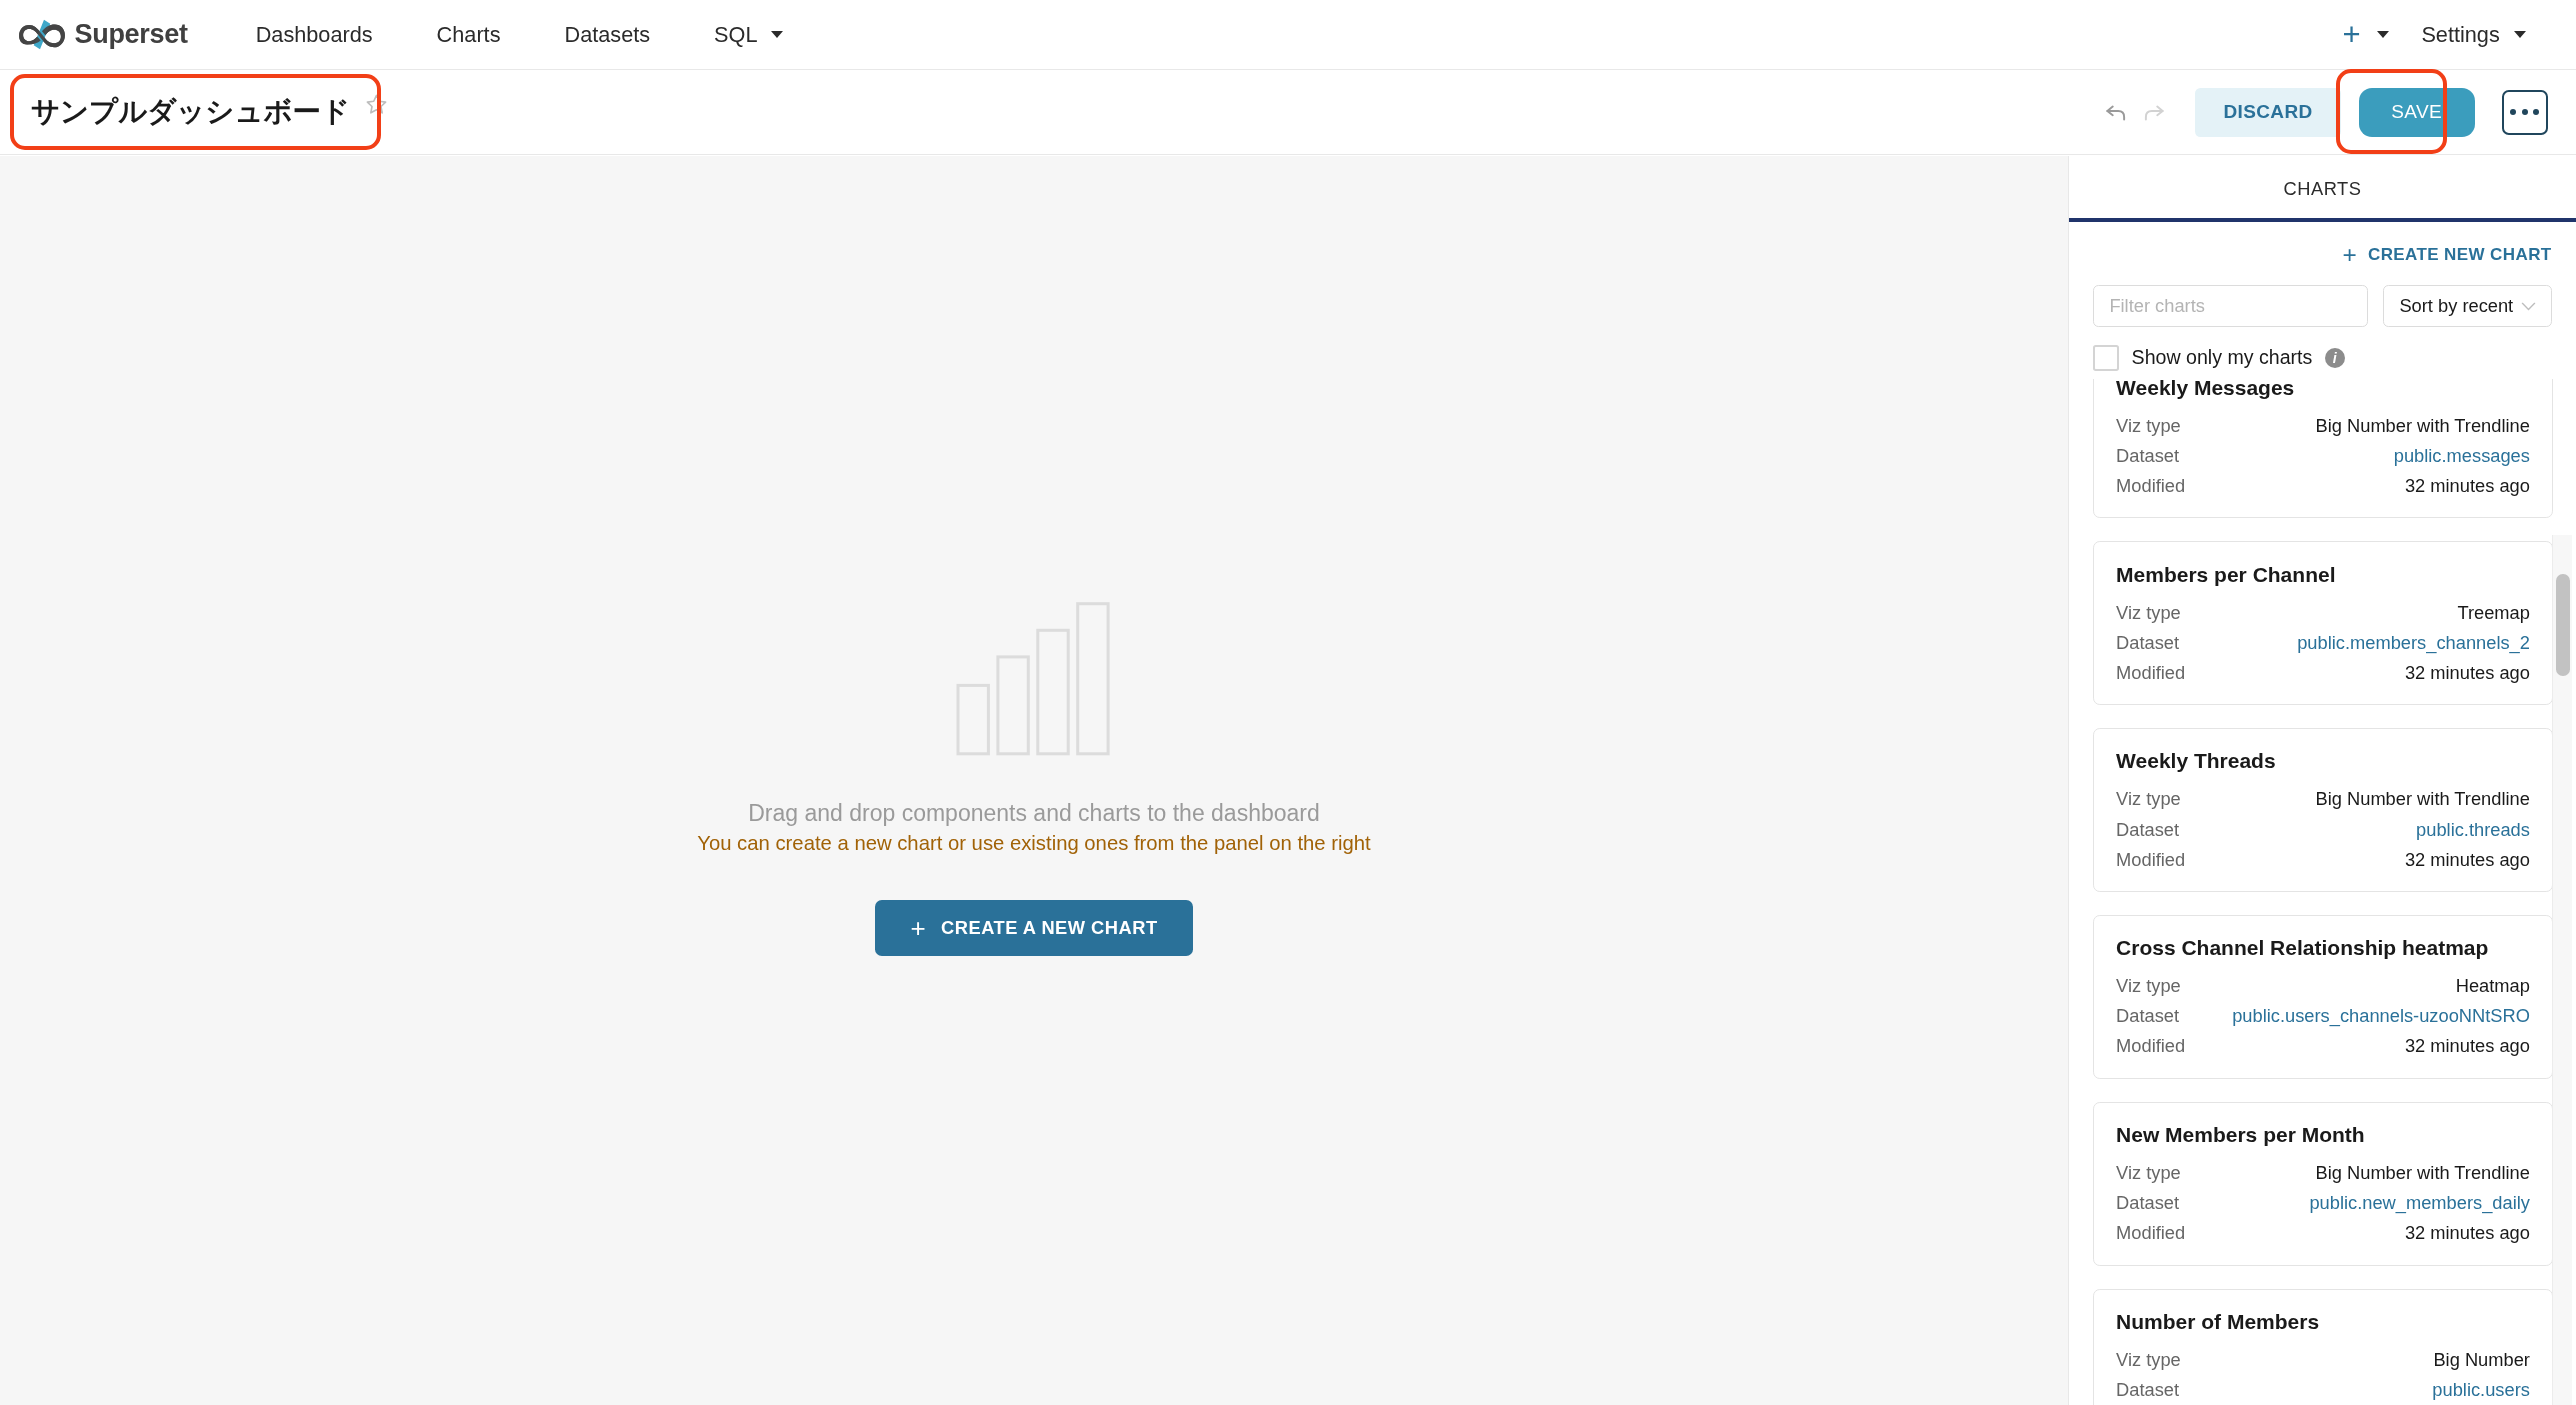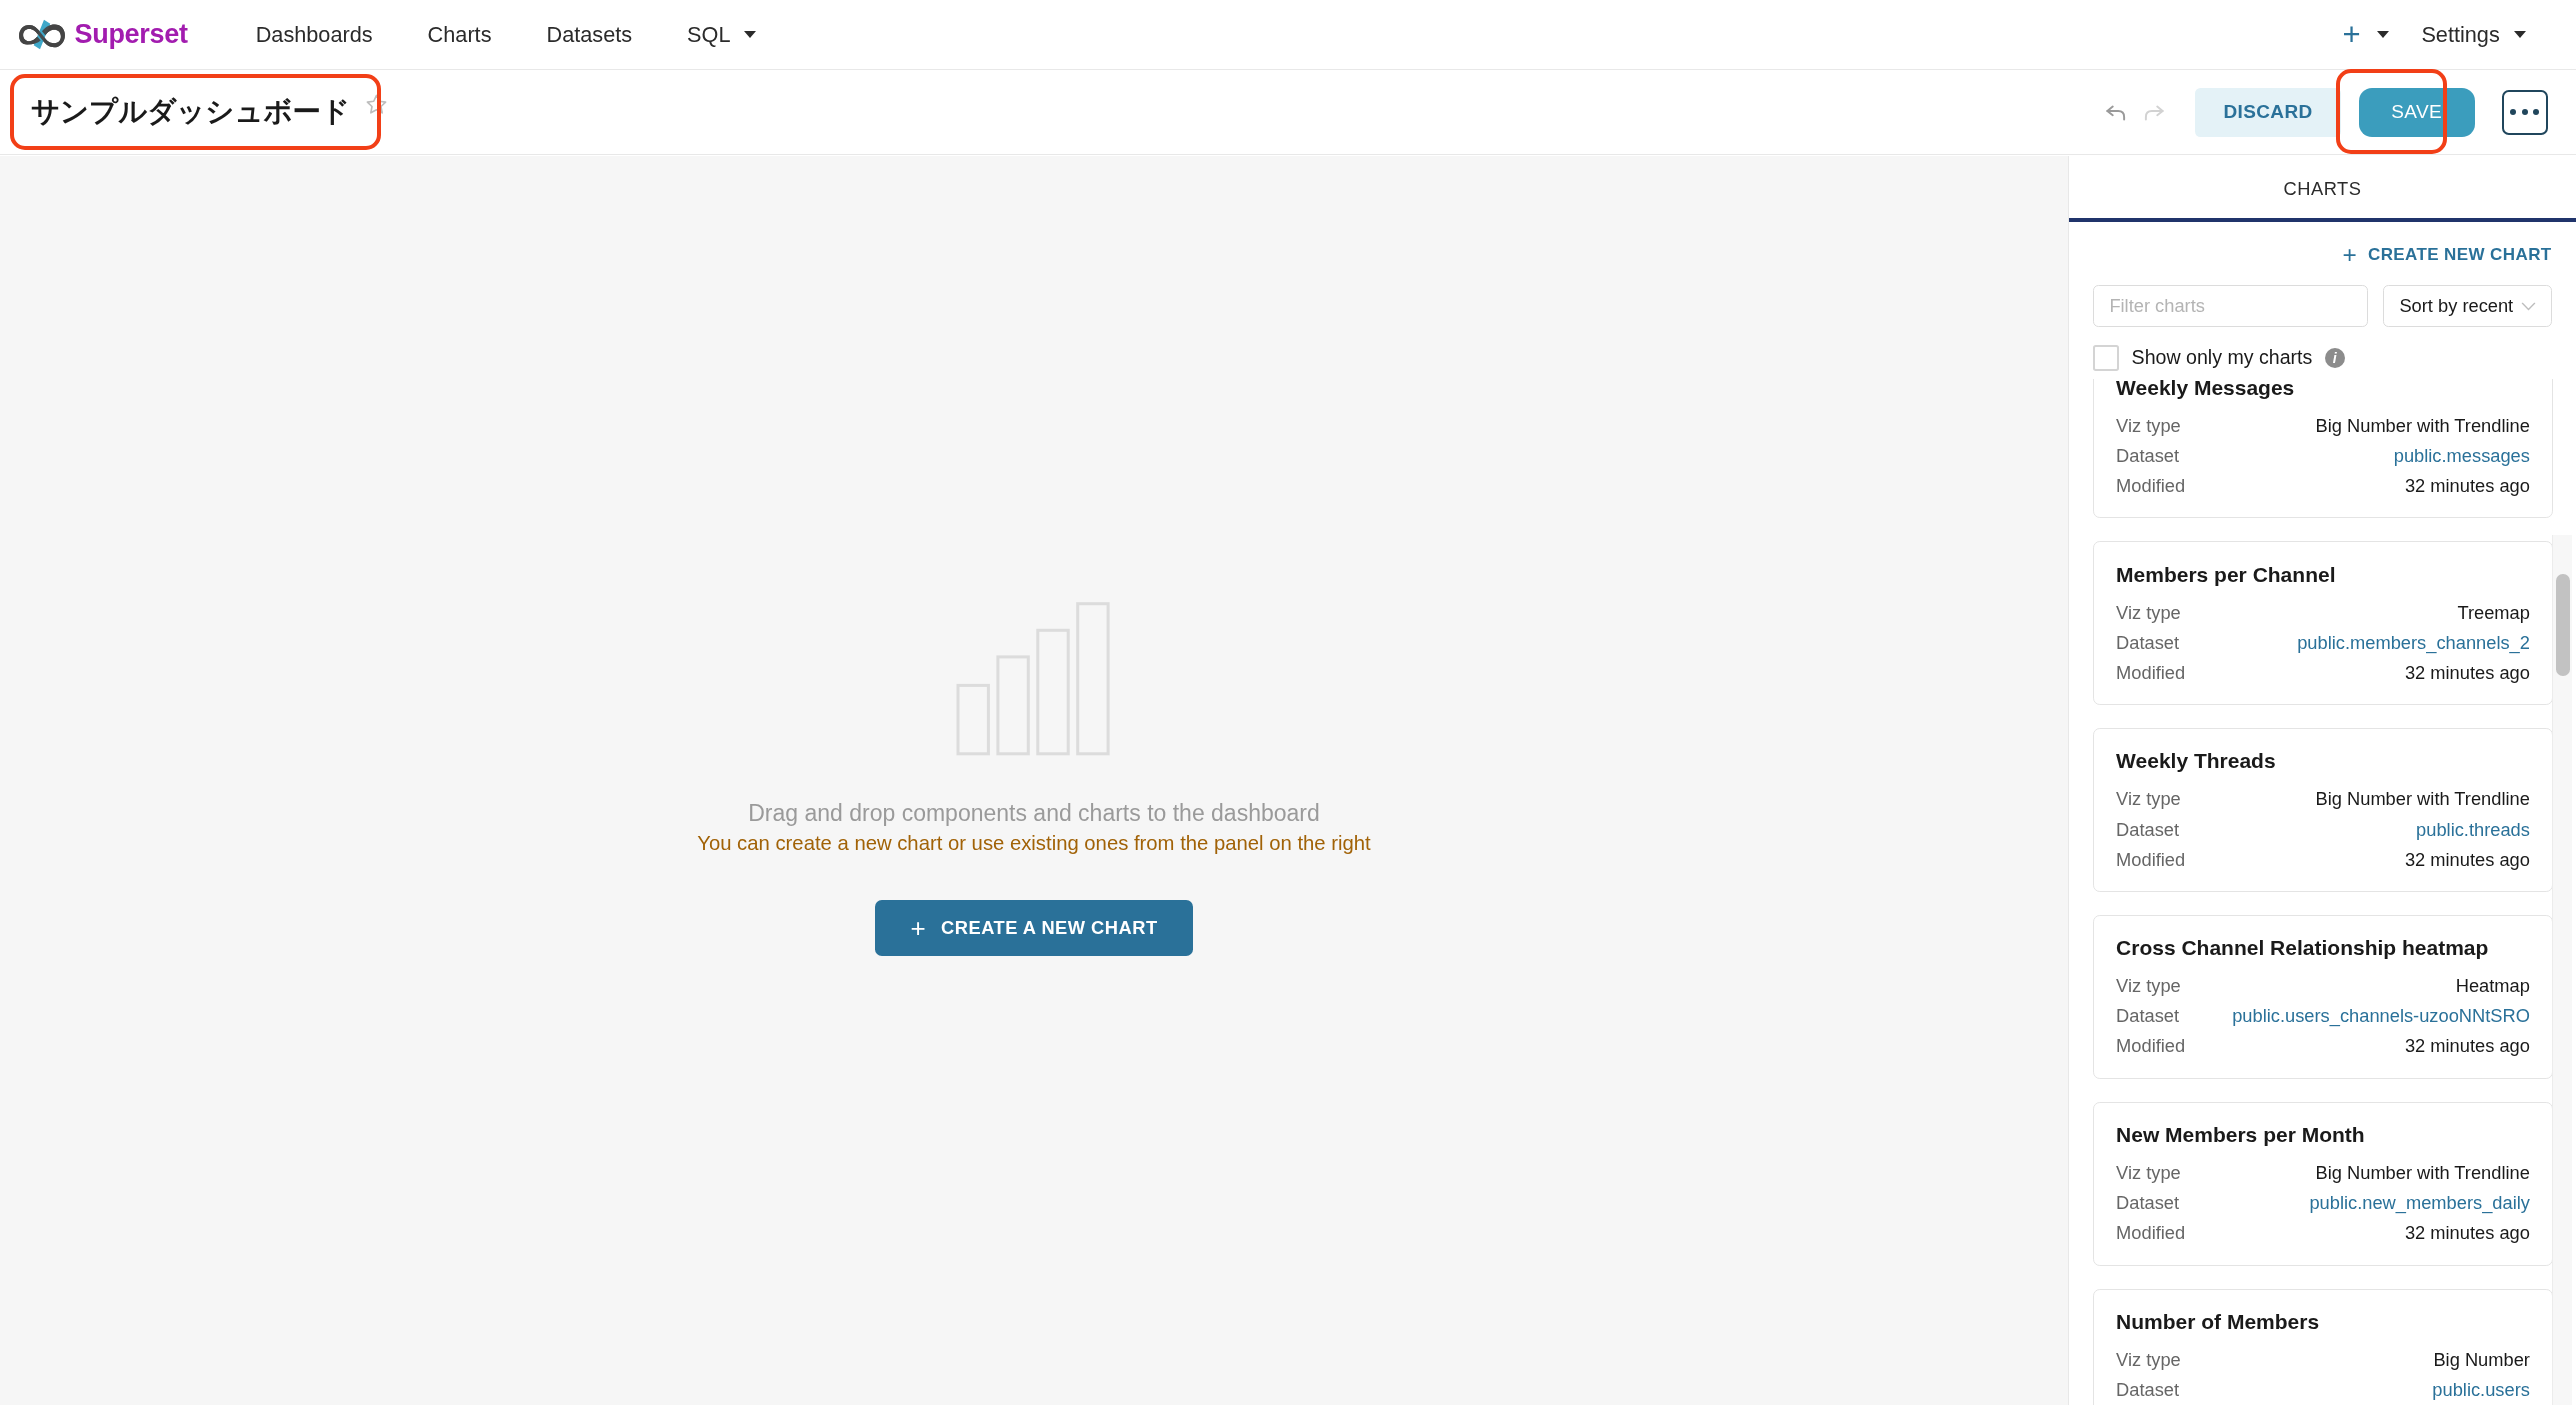--- a/index.html
+++ b/index.html
@@ -18,24 +18,24 @@
     background: #ffffff;
     border-bottom: 1.4px solid #e8e8e8;
     display: flex; align-items: center;
   }
   .brand {
     display: flex; align-items: center;
     margin-left: 19px; gap: 9.5px;
   }
   .brand-logo { width: 46px; height: 31px; display: block; }
   .brand-name {
-    font-size: 27px; font-weight: bold; color: #a21caf;
+    font-size: 27px; font-weight: bold; color: #404040;
     letter-spacing: -0.3px;
   }
-  .nav-links { display: flex; align-items: center; margin-left: 42px; gap: 3px; }
+  .nav-links { display: flex; align-items: center; margin-left: 42px; gap: 12px; }
   .nav-link {
     font-size: 21.7px; color: #2b2b2b;
     padding: 0 26px; cursor: pointer; white-space: nowrap;
   }
   .nav-caret {
     display: inline-block; margin-left: 8.1px;
     border-left: 6.1px solid transparent;
     border-right: 6.1px solid transparent;
     border-top: 7.4px solid #2b2b2b;
     vertical-align: 3.4px;

